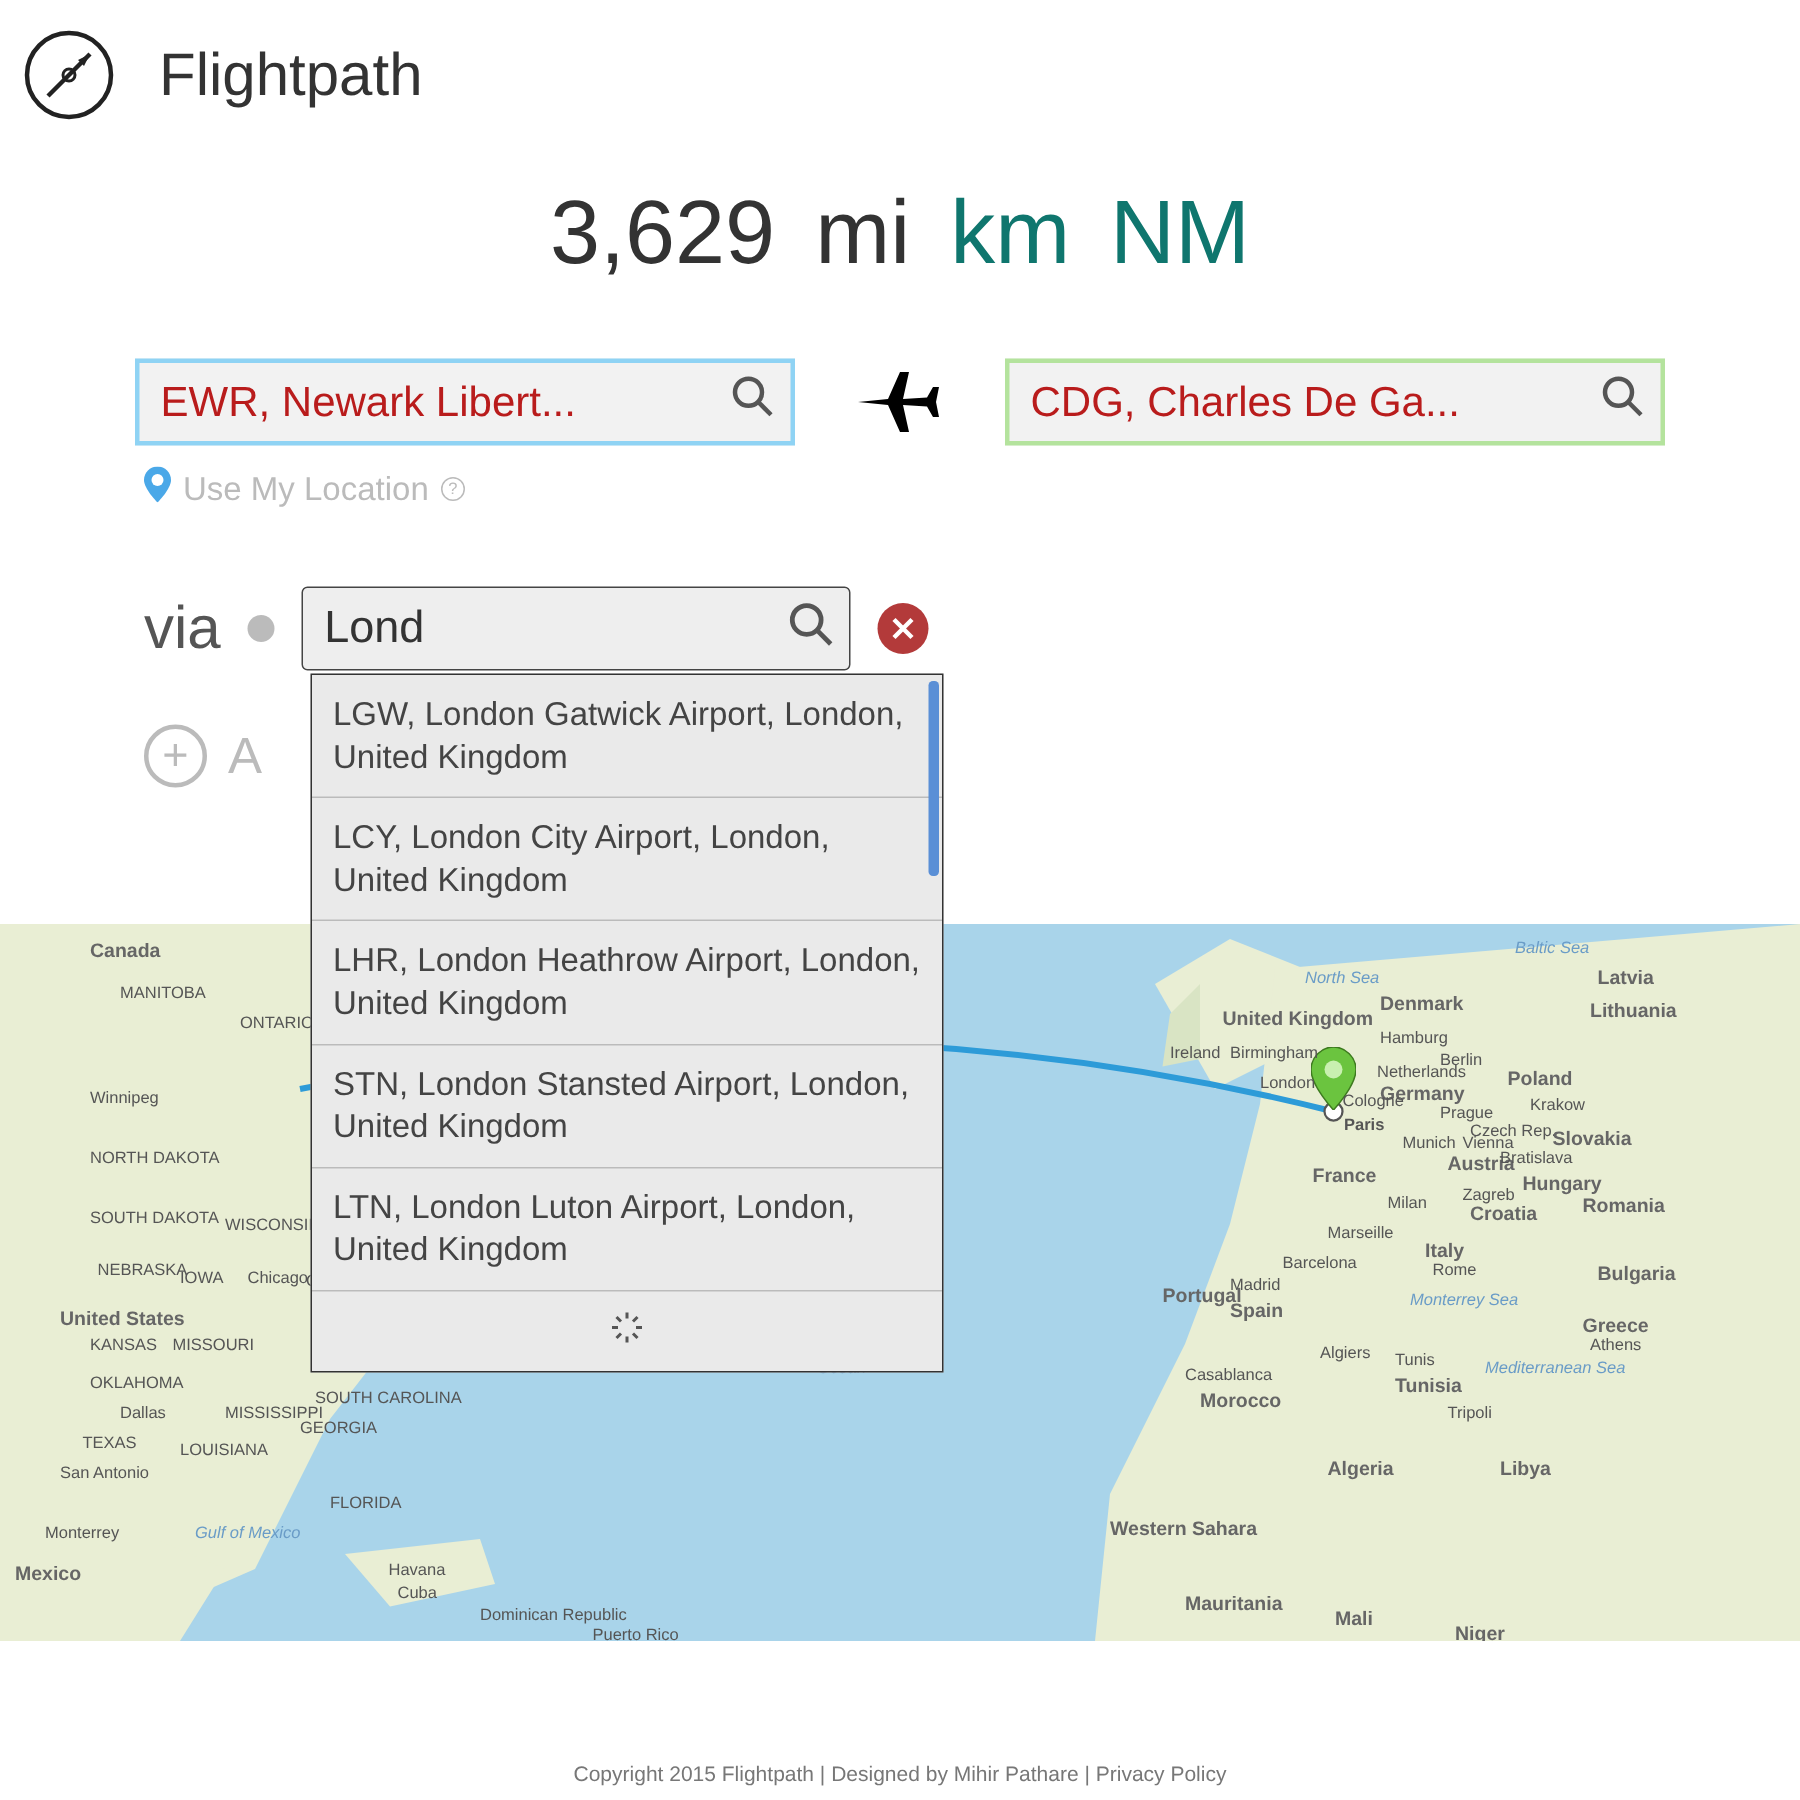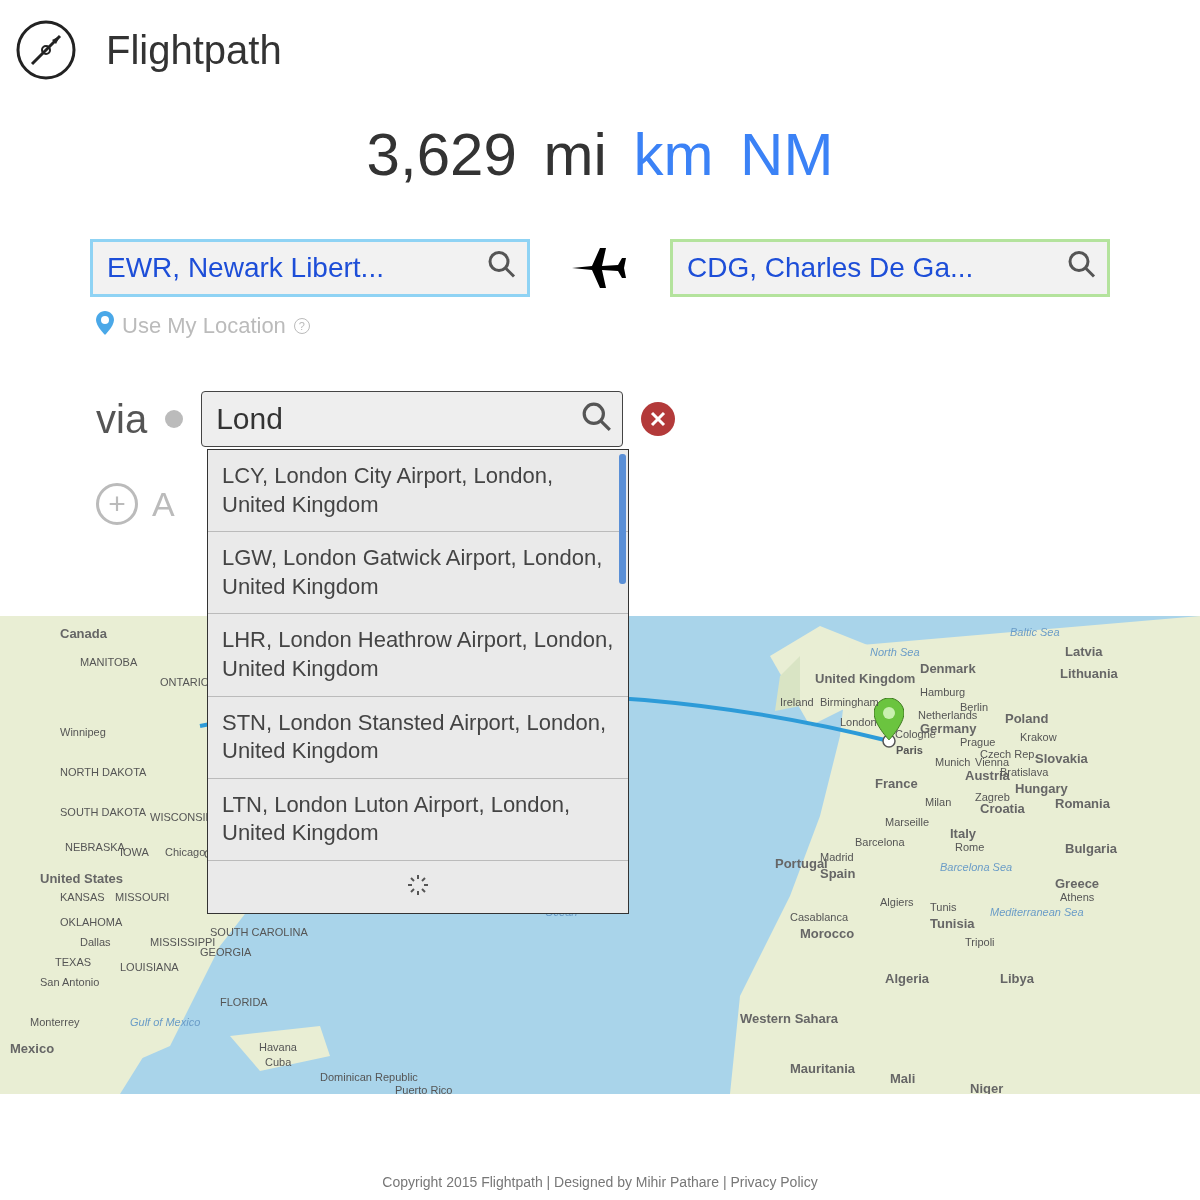--- a/index.html
+++ b/index.html
@@ -28,21 +28,21 @@
     margin-left: 28px;
   }
   .distance-row {
     text-align: center;
     margin-top: 20px;
     font-size: 60px;
     font-weight: 300;
     color: #333;
   }
   .distance-row .unit-inactive {
-    color: #3b82f6;
+    color: #0f766e;
   }
   .distance-row .unit {
     margin-left: 10px;
     cursor: pointer;
   }
   .route-row {
     display: flex;
     align-items: center;
     justify-content: center;
     gap: 40px;
@@ -53,21 +53,21 @@
     flex: 1;
     position: relative;
     display: flex;
     align-items: center;
     border: 3px solid #8fd3f4;
     background: #f2f2f2;
     height: 58px;
     padding: 0 48px 0 14px;
     font-size: 28px;
     font-weight: 300;
-    color: #1d4ed8;
+    color: #b91c1c;
   }
   .airport-input.dest {
     border-color: #b4e39d;
   }
   .airport-input .search-icon {
     position: absolute;
     right: 10px;
     top: 50%;
     transform: translateY(-50%);
   }
@@ -94,21 +94,21 @@
     font-size: 40px;
     font-weight: 300;
     color: #555;
   }
   .via-dot {
     width: 18px; height: 18px; border-radius: 50%;
     background: #bbb;
   }
   .via-input-wrap {
     position: relative;
-    width: 422px;
+    width: 366px;
   }
   .via-input {
     width: 100%;
     height: 56px;
     border: 1px solid #444;
     border-radius: 4px;
     background: #eee;
     font-size: 30px;
     font-weight: 300;
     padding: 0 48px 0 14px;
@@ -287,22 +287,22 @@
     </span>
   </div>
   <div class="remove-btn">
     <svg width="16" height="16" viewBox="0 0 16 16">
         <line x1="2" y1="2" x2="14" y2="14" stroke="#fff" stroke-width="3"></line>
         <line x1="14" y1="2" x2="2" y2="14" stroke="#fff" stroke-width="3"></line>
       </svg>
   </div>
 
   <div class="autocomplete">
+    <div class="item">LGW, London Gatwick Airport, London, United Kingdom</div>
     <div class="item">LCY, London City Airport, London, United Kingdom</div>
-    <div class="item">LGW, London Gatwick Airport, London, United Kingdom</div>
     <div class="item">LHR, London Heathrow Airport, London, United Kingdom</div>
     <div class="item">STN, London Stansted Airport, London, United Kingdom</div>
     <div class="item">LTN, London Luton Airport, London, United Kingdom</div>
     <div class="loading">
       <span class="spinner" style="position:relative;">
         <svg width="24" height="24" viewBox="0 0 24 24">
           <g stroke="#555" stroke-width="2">
             <line x1="12" y1="2" x2="12" y2="6"></line>
               <line x1="12" y1="18" x2="12" y2="22"></line>
             <line x1="2" y1="12" x2="6" y2="12"></line>
@@ -406,21 +406,21 @@
   <div class="map-label" style="left:975px;top:175px;">Zagreb</div>
   <div class="map-label country" style="left:1055px;top:180px;">Romania</div>
   <div class="map-label country" style="left:950px;top:210px;">Italy</div>
   <div class="map-label" style="left:955px;top:225px;">Rome</div>
   <div class="map-label" style="left:885px;top:200px;">Marseille</div>
   <div class="map-label" style="left:925px;top:180px;">Milan</div>
   <div class="map-label" style="left:855px;top:220px;">Barcelona</div>
   <div class="map-label" style="left:820px;top:235px;">Madrid</div>
   <div class="map-label country" style="left:820px;top:250px;">Spain</div>
   <div class="map-label country" style="left:775px;top:240px;">Portugal</div>
-  <div class="map-label water" style="left:940px;top:245px;">Barcelona Sea</div>
+  <div class="map-label water" style="left:940px;top:245px;">Monterrey Sea</div>
   <div class="map-label country" style="left:1055px;top:260px;">Greece</div>
   <div class="map-label" style="left:1060px;top:275px;">Athens</div>
   <div class="map-label water" style="left:990px;top:290px;">Mediterranean Sea</div>
   <div class="map-label" style="left:880px;top:280px;">Algiers</div>
   <div class="map-label" style="left:930px;top:285px;">Tunis</div>
   <div class="map-label country" style="left:930px;top:300px;">Tunisia</div>
   <div class="map-label" style="left:965px;top:320px;">Tripoli</div>
   <div class="map-label country" style="left:800px;top:310px;">Morocco</div>
   <div class="map-label" style="left:790px;top:295px;">Casablanca</div>
   <div class="map-label country" style="left:885px;top:355px;">Algeria</div>

